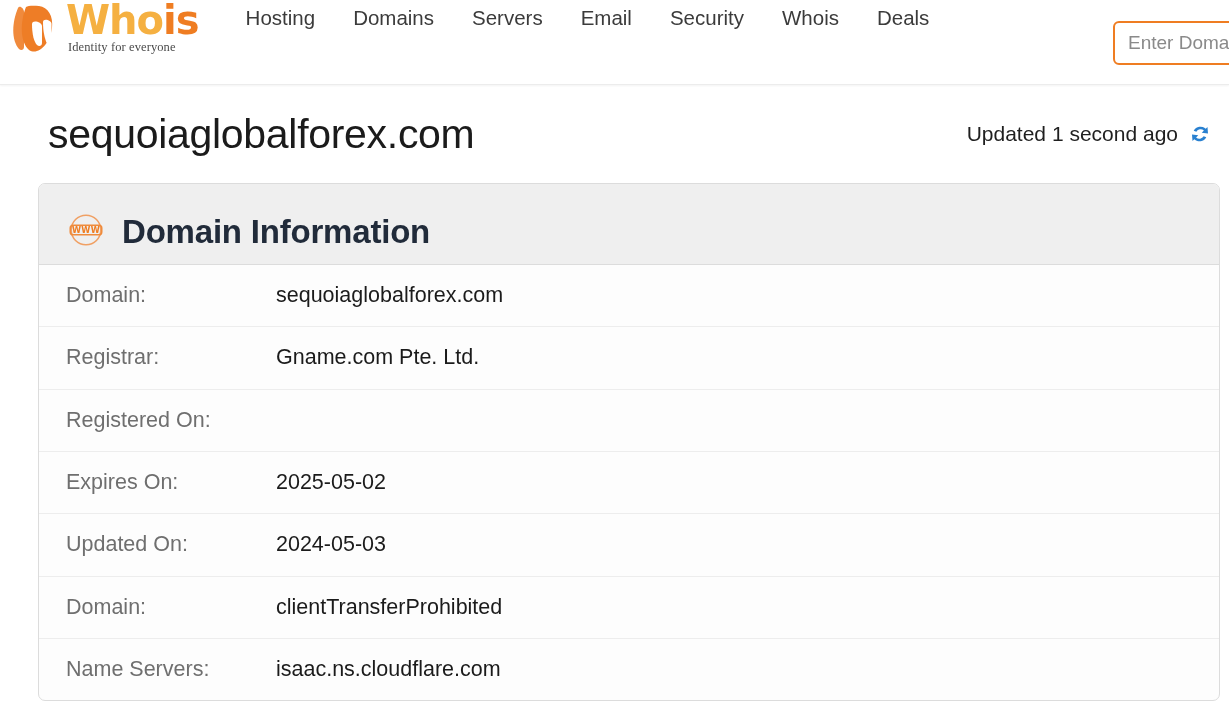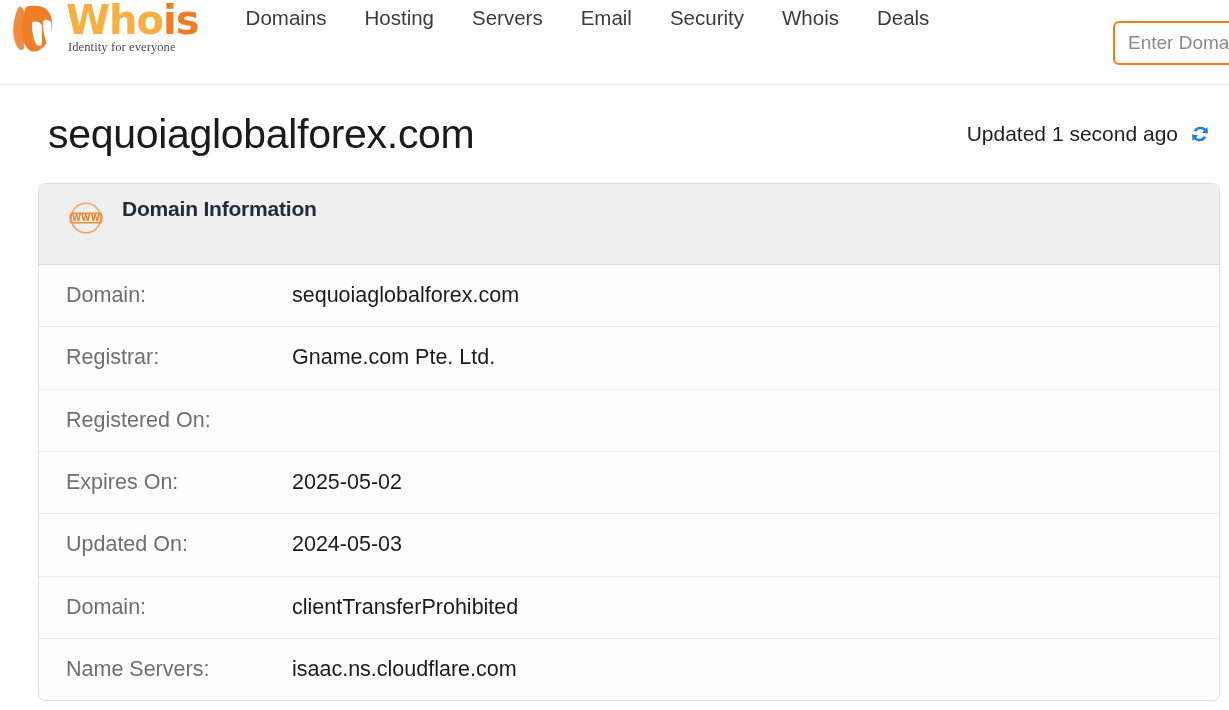--- a/index.html
+++ b/index.html
@@ -137,45 +137,44 @@
   #domain-info-card {
     margin: 0 9px 0 38px;
     border: 1px solid #dcdcdc;
     border-radius: 7px;
     background: #fdfdfd;
     overflow: hidden;
   }
 
   #card-header {
     display: flex;
-    align-items: flex-start;
+    align-items: flex-end;
     gap: 15px;
     background: #efefef;
     border-bottom: 1px solid #dcdcdc;
     padding: 13px 0 13px 26px;
     height: 81px;
   }
   #www-icon { width: 42px; height: 42px; flex: 0 0 auto; }
   #card-title {
-    font-size: 21px;
+    font-size: 33px;
     font-weight: bold;
     color: #212b3a;
     letter-spacing: -0.2px;
     font-family: "Liberation Sans", sans-serif;
   }
 
   #card-body { padding: 0 0 0 0; }
 
   .info-row {
     display: flex;
     align-items: flex-start;
     padding: 14px 24px 14px 27px;
     border-bottom: 1px solid #ededed;
     min-height: 59px;
-    gap: 16px;
   }
   .info-row:last-child { border-bottom: none; }
 
   .info-label {
     flex: 0 0 210px;
     font-size: 21.5px;
     color: #6f6f6f;
     line-height: 1.55;
     font-family: "Liberation Sans", sans-serif;
   }
@@ -201,22 +200,22 @@
       <path d="M24 24 C24 34 26 42 29 45 C31 47 34 46 34 43 L34 26 C34 22 24 19 24 24 Z" fill="#ffffff"></path>
       <path d="M35 22 C35 32 37 41 40 45 C41.5 47 43 46.5 43.5 44 L43.5 24 C43.5 20 35 18 35 22 Z" fill="#ffffff"></path>
     </svg>
     <span class="logo-wordmark-wrap">
       <span class="logo-wordmark"><span class="lw-a">Who</span><span class="lw-b">is</span></span>
       <span class="logo-tagline">Identity for everyone</span>
     </span>
   </a>
 
   <nav id="main-nav">
+    <a class="nav-item" href="#">Hosting</a>
     <a class="nav-item" href="#">Domains</a>
-    <a class="nav-item" href="#">Hosting</a>
     <a class="nav-item" href="#">Servers</a>
     <a class="nav-item" href="#">Email</a>
     <a class="nav-item" href="#">Security</a>
     <a class="nav-item" href="#">Whois</a>
     <a class="nav-item" href="#">Deals</a>
   </nav>
 
   <div id="header-search">
     <input id="search-input" type="text" placeholder="Enter Domain Name" style="">
   </div>

